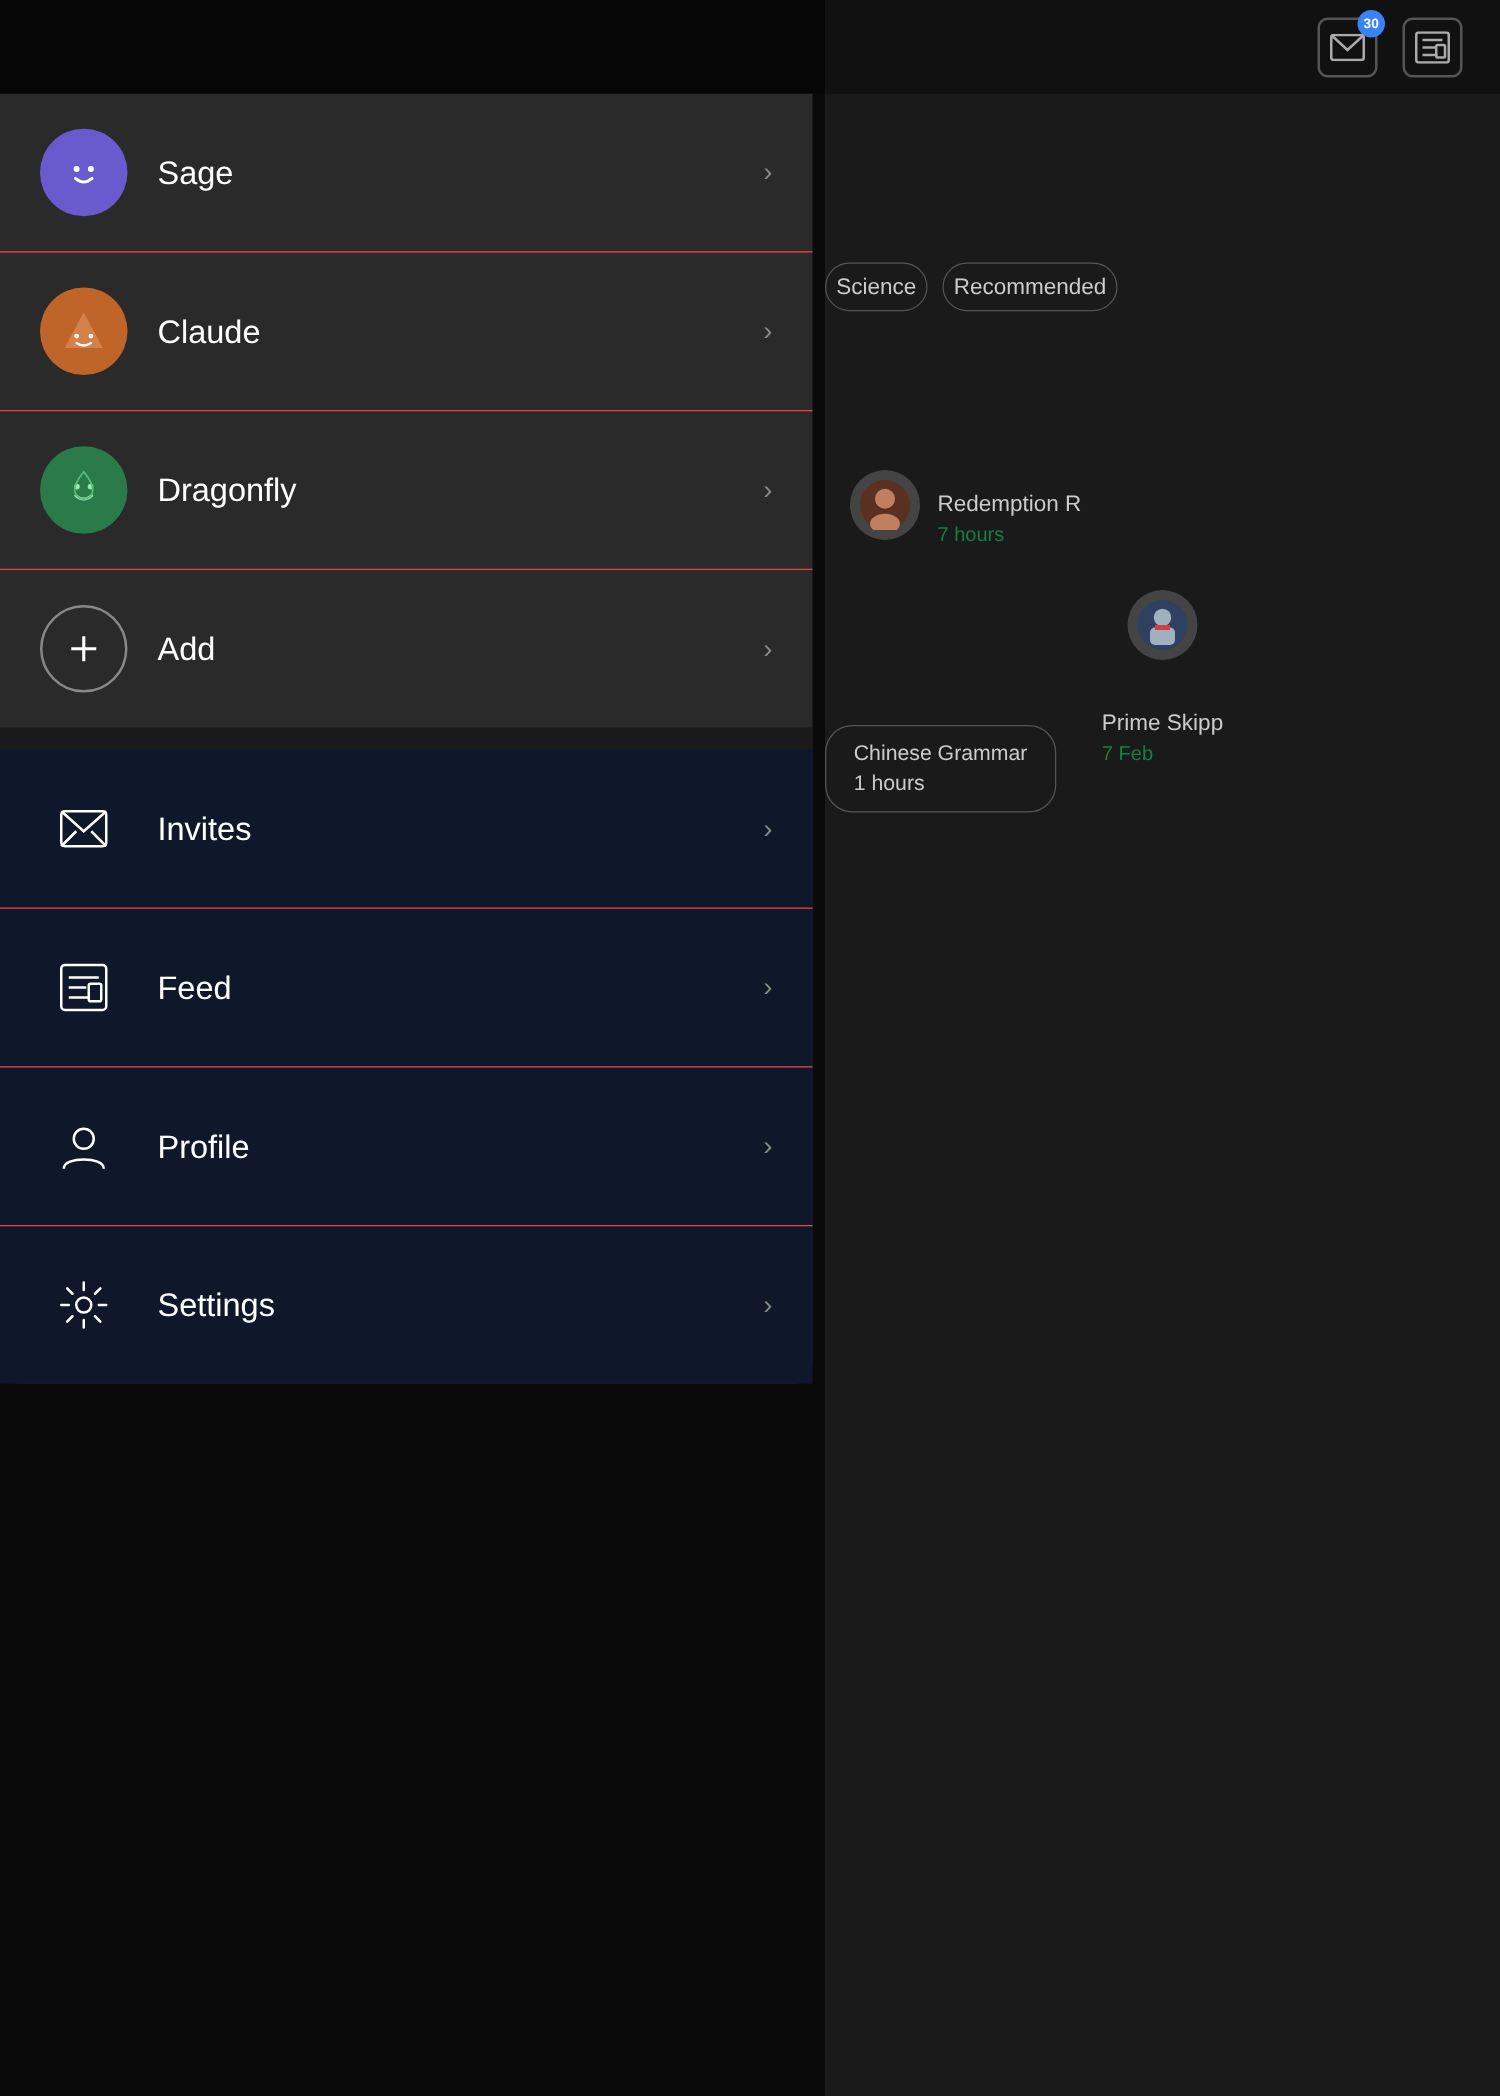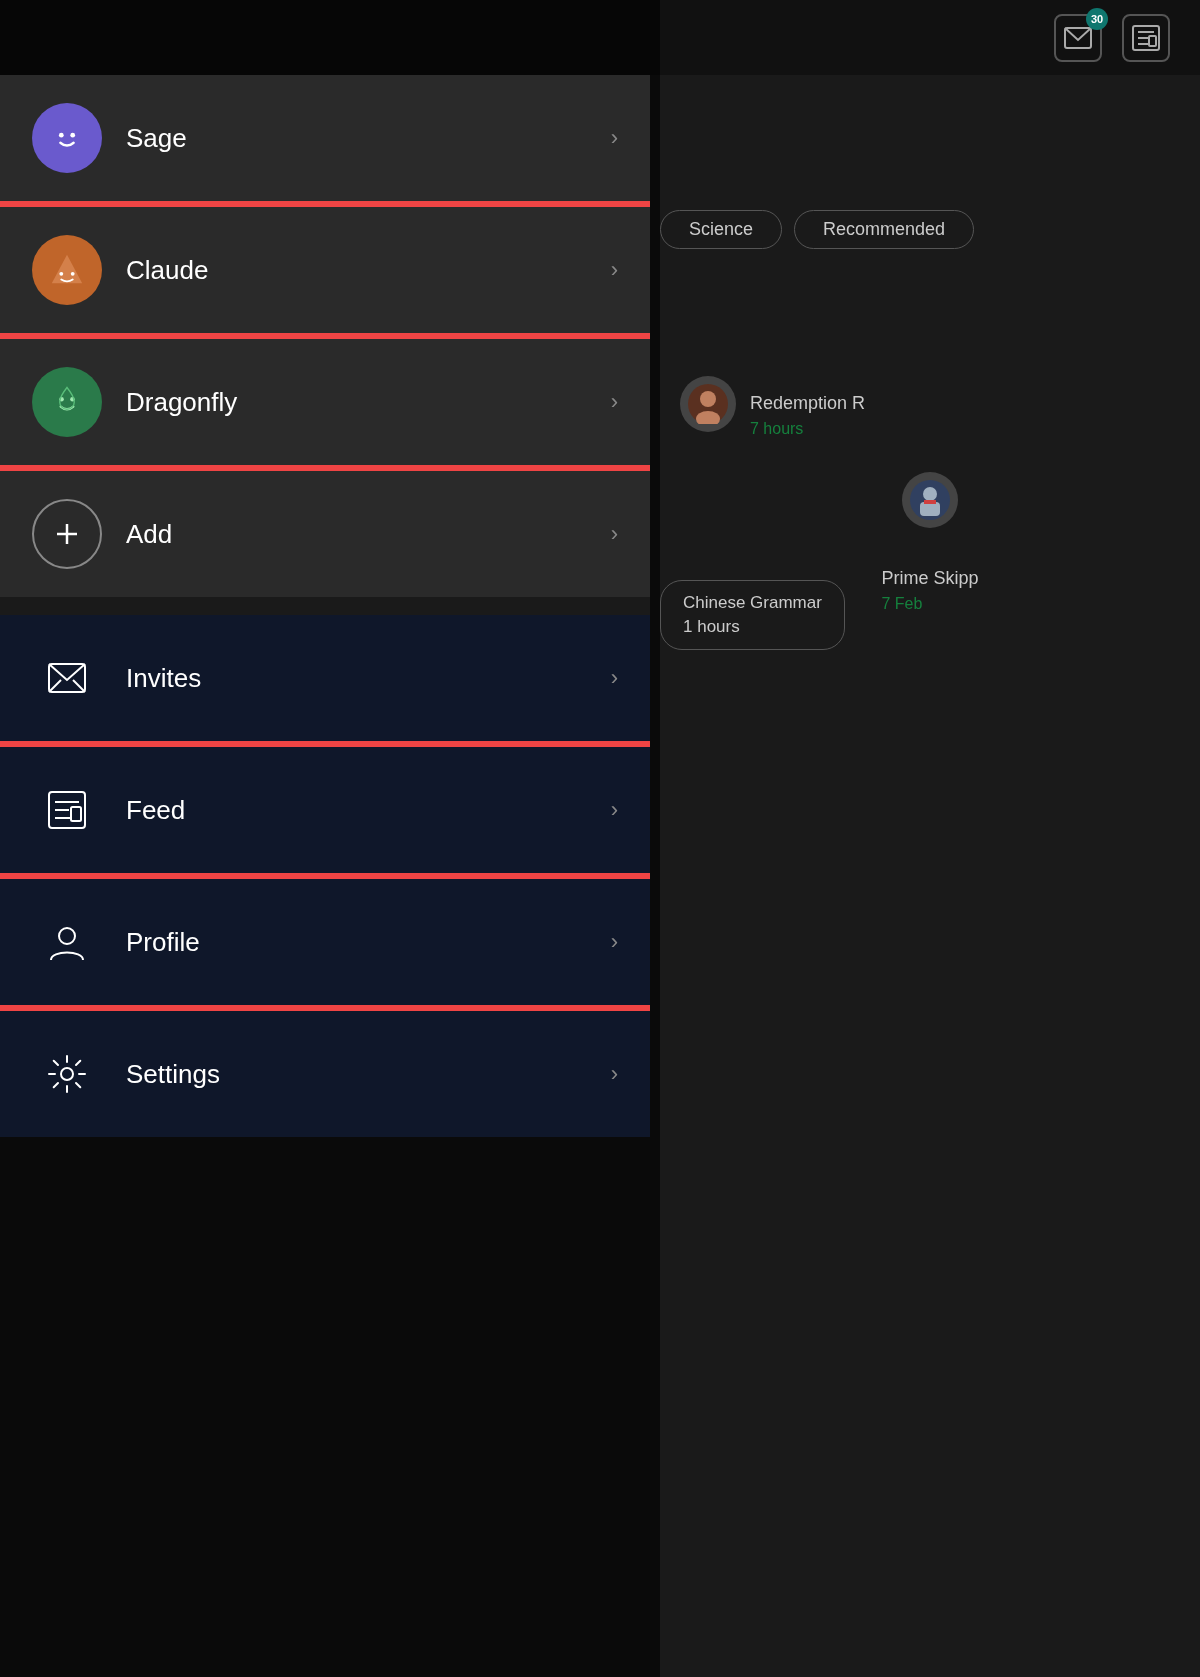--- a/index.html
+++ b/index.html
@@ -53,21 +53,21 @@
       display: flex;
       align-items: center;
       justify-content: center;
       color: #aaa;
     }
 
     .badge {
       position: absolute;
       top: -6px;
       right: -6px;
-      background: #0f766e;
+      background: #3b82f6;
       color: #fff;
       font-size: 11px;
       font-weight: bold;
       border-radius: 50%;
       width: 22px;
       height: 22px;
       display: flex;
       align-items: center;
       justify-content: center;
     }
@@ -77,21 +77,21 @@
       position: absolute;
       top: 210px;
       left: 660px;
       display: flex;
       gap: 12px;
     }
 
     .filter-pill {
       border: 1.5px solid #555;
       border-radius: 22px;
-      padding: 8px 28px;
+      padding: 8px 8px;
       color: #ccc;
       font-size: 18px;
       background: transparent;
     }
 
     .bg-card-1 {
       position: absolute;
       top: 355px;
       left: 660px;
       right: 0;
@@ -175,21 +175,21 @@
     .section-assistants {
       padding: 0;
     }
 
     .menu-item {
       display: flex;
       align-items: center;
       padding: 28px 32px;
       cursor: pointer;
       position: relative;
-      border-bottom: 6px solid #ef4444;
+      border-bottom: 1px solid #ef4444;
     }
 
     .menu-item:last-child {
       border-bottom: none;
     }
 
     .menu-item-avatar {
       width: 70px;
       height: 70px;
       border-radius: 50%;

